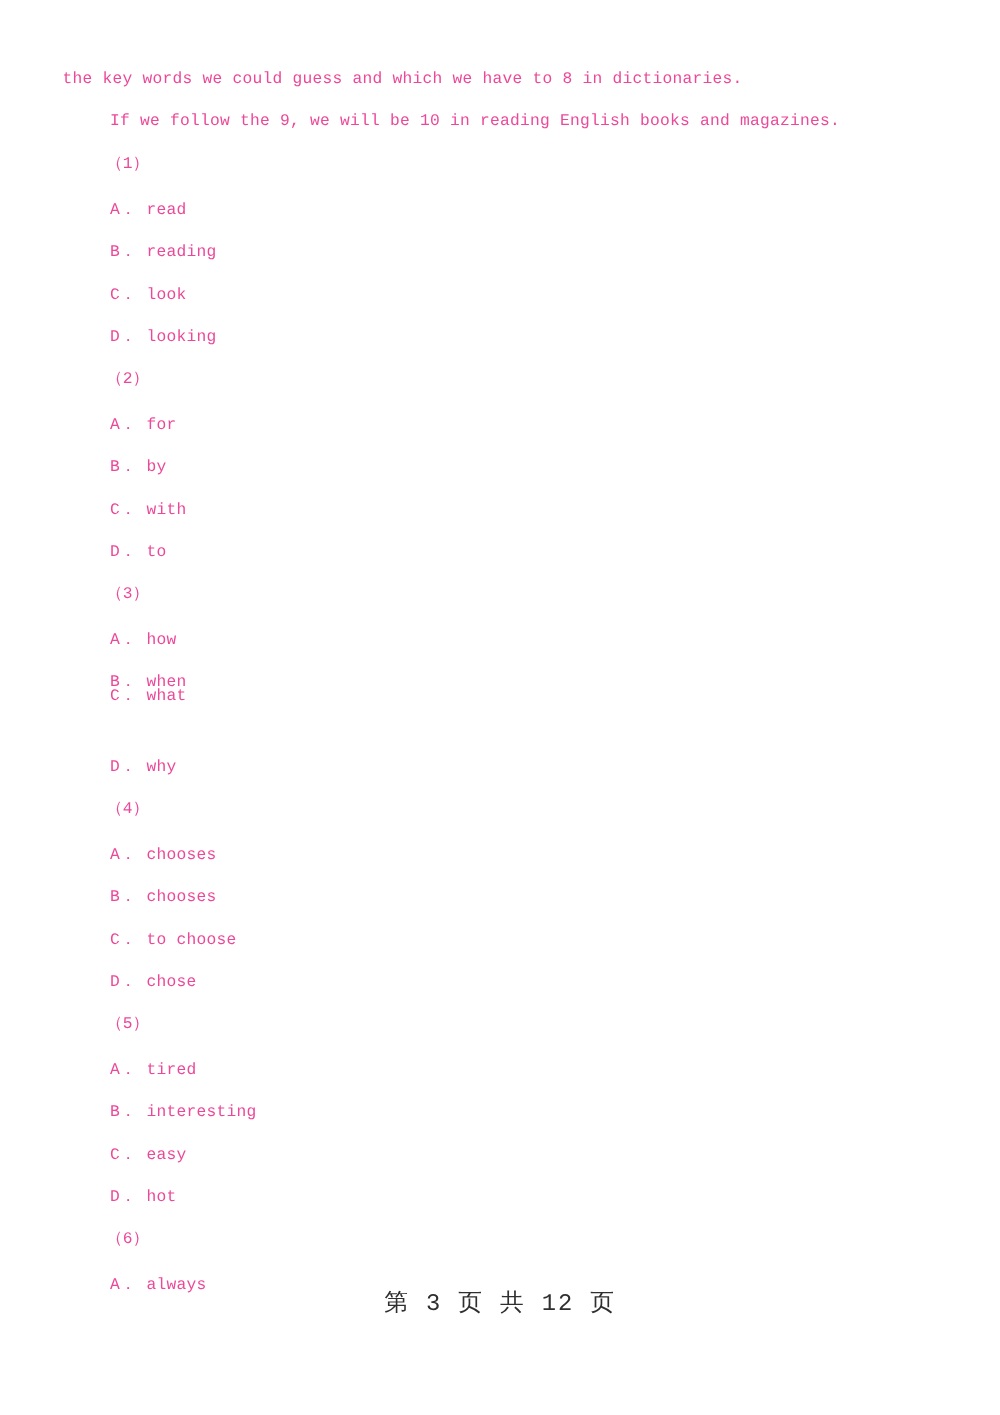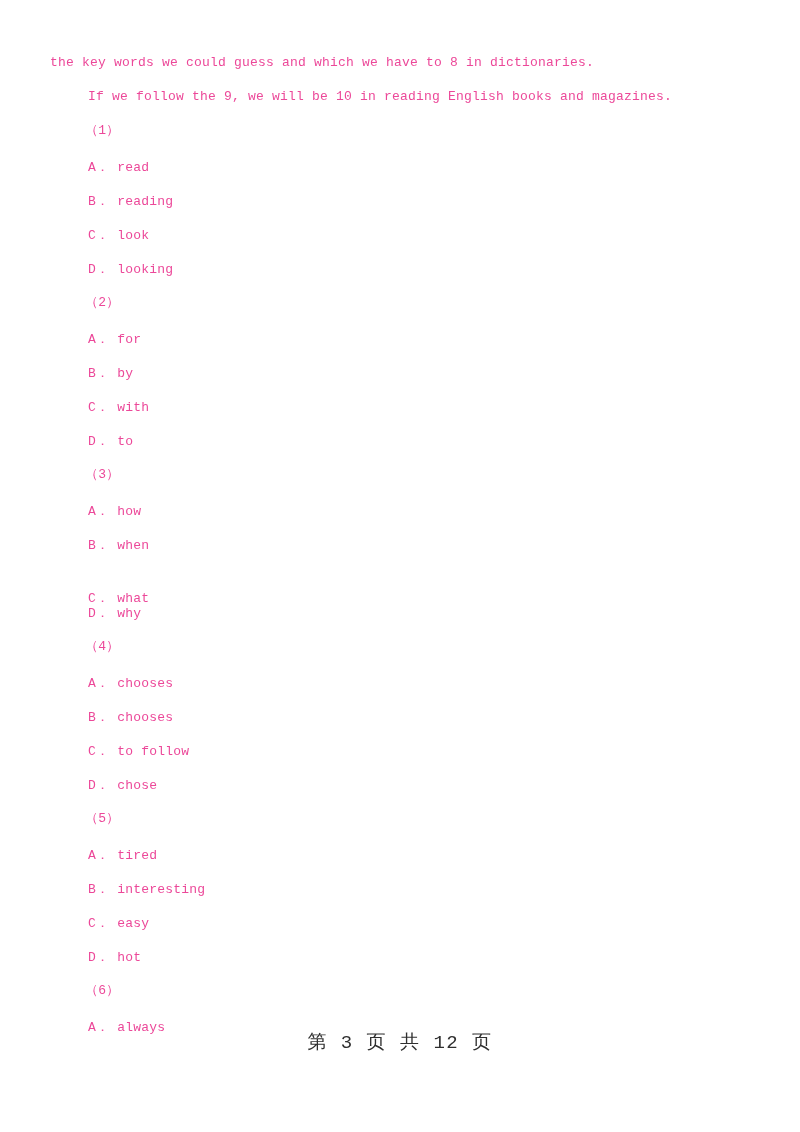--- a/index.html
+++ b/index.html
@@ -91,26 +91,26 @@
       <div class="line opt" style="top: 219px;"><span>C</span><span>．</span><span> </span><span>look</span></div>
       <div class="line opt" style="top: 253px;"><span>D</span><span>．</span><span> </span><span>looking</span></div>
       <div class="line qnum" style="top: 286px;">（2）</div>
       <div class="line opt" style="top: 323px;"><span>A</span><span>．</span><span> </span><span>for</span></div>
       <div class="line opt" style="top: 357px;"><span>B</span><span>．</span><span> </span><span>by</span></div>
       <div class="line opt" style="top: 391px;"><span>C</span><span>．</span><span> </span><span>with</span></div>
       <div class="line opt" style="top: 425px;"><span>D</span><span>．</span><span> </span><span>to</span></div>
       <div class="line qnum" style="top: 458px;">（3）</div>
       <div class="line opt" style="top: 495px;"><span>A</span><span>．</span><span> </span><span>how</span></div>
       <div class="line opt" style="top: 529px;"><span>B</span><span>．</span><span> </span><span>when</span></div>
-      <div class="line opt" style="top: 582px;"><span>C</span><span>．</span><span> </span><span>what</span></div>
+      <div class="line opt" style="top: 540px;"><span>C</span><span>．</span><span> </span><span>what</span></div>
       <div class="line opt" style="top: 597px;"><span>D</span><span>．</span><span> </span><span>why</span></div>
       <div class="line qnum" style="top: 630px;">（4）</div>
       <div class="line opt" style="top: 667px;"><span>A</span><span>．</span><span> </span><span>chooses</span></div>
       <div class="line opt" style="top: 701px;"><span>B</span><span>．</span><span> </span><span>chooses</span></div>
-      <div class="line opt" style="top: 735px;"><span>C</span><span>．</span><span> </span><span>to follow</span></div>
+      <div class="line opt" style="top: 735px;"><span>C</span><span>．</span><span> </span><span>to choose</span></div>
       <div class="line opt" style="top: 769px;"><span>D</span><span>．</span><span> </span><span>chose</span></div>
       <div class="line qnum" style="top: 802px;">（5）</div>
       <div class="line opt" style="top: 839px;"><span>A</span><span>．</span><span> </span><span>tired</span></div>
       <div class="line opt" style="top: 873px;"><span>B</span><span>．</span><span> </span><span>interesting</span></div>
       <div class="line opt" style="top: 907px;"><span>C</span><span>．</span><span> </span><span>easy</span></div>
       <div class="line opt" style="top: 941px;"><span>D</span><span>．</span><span> </span><span>hot</span></div>
       <div class="line qnum" style="top: 974px;">（6）</div>
       <div class="line opt" style="top: 1011px;"><span>A</span><span>．</span><span> </span><span>always</span></div>
     </div>
   <div class="footer">第 3 页 共 12 页</div>

